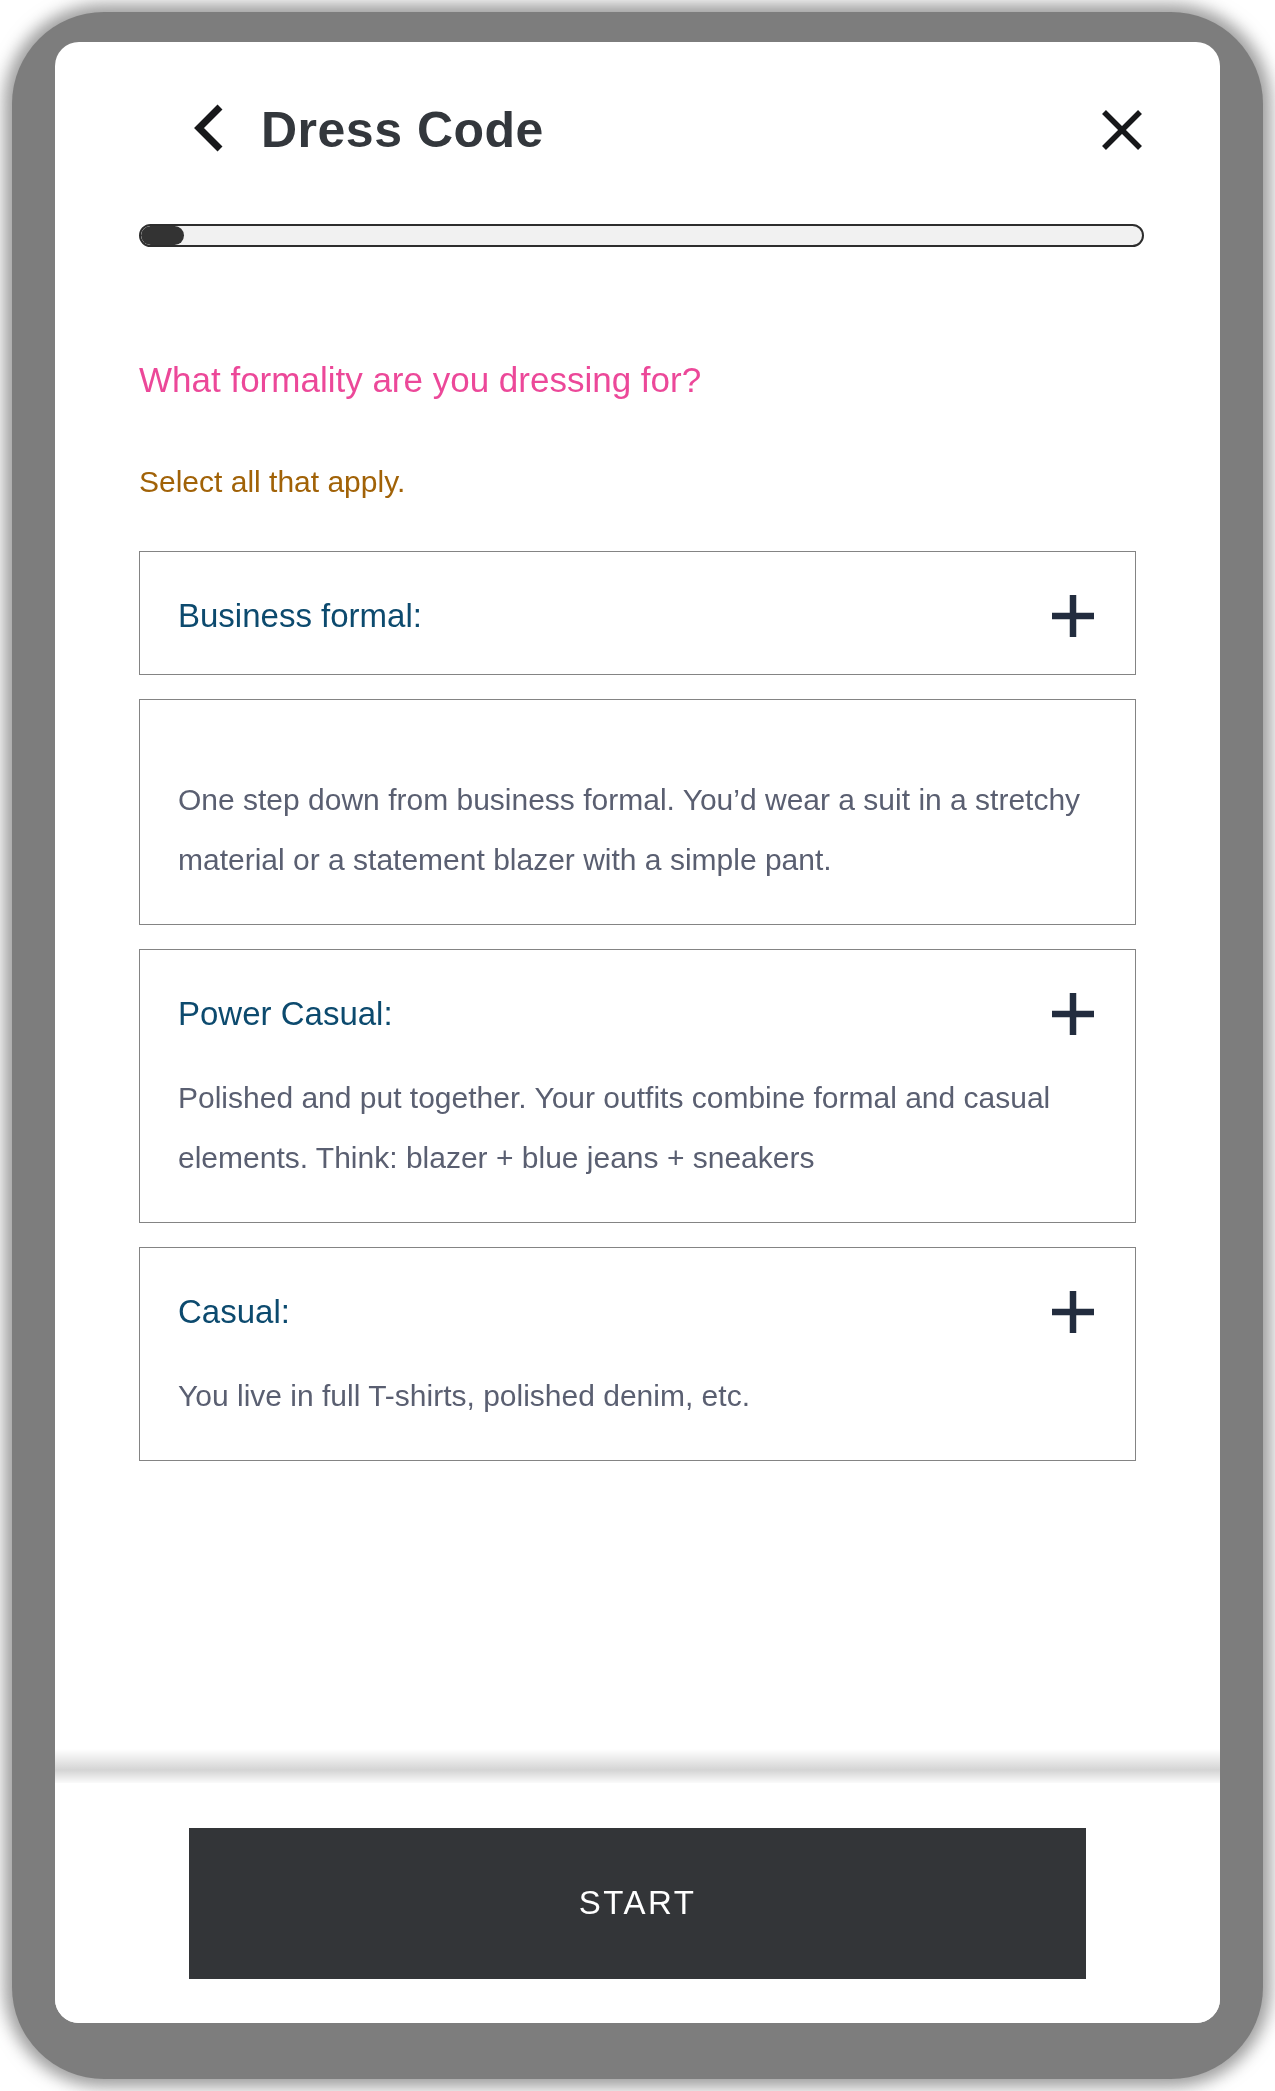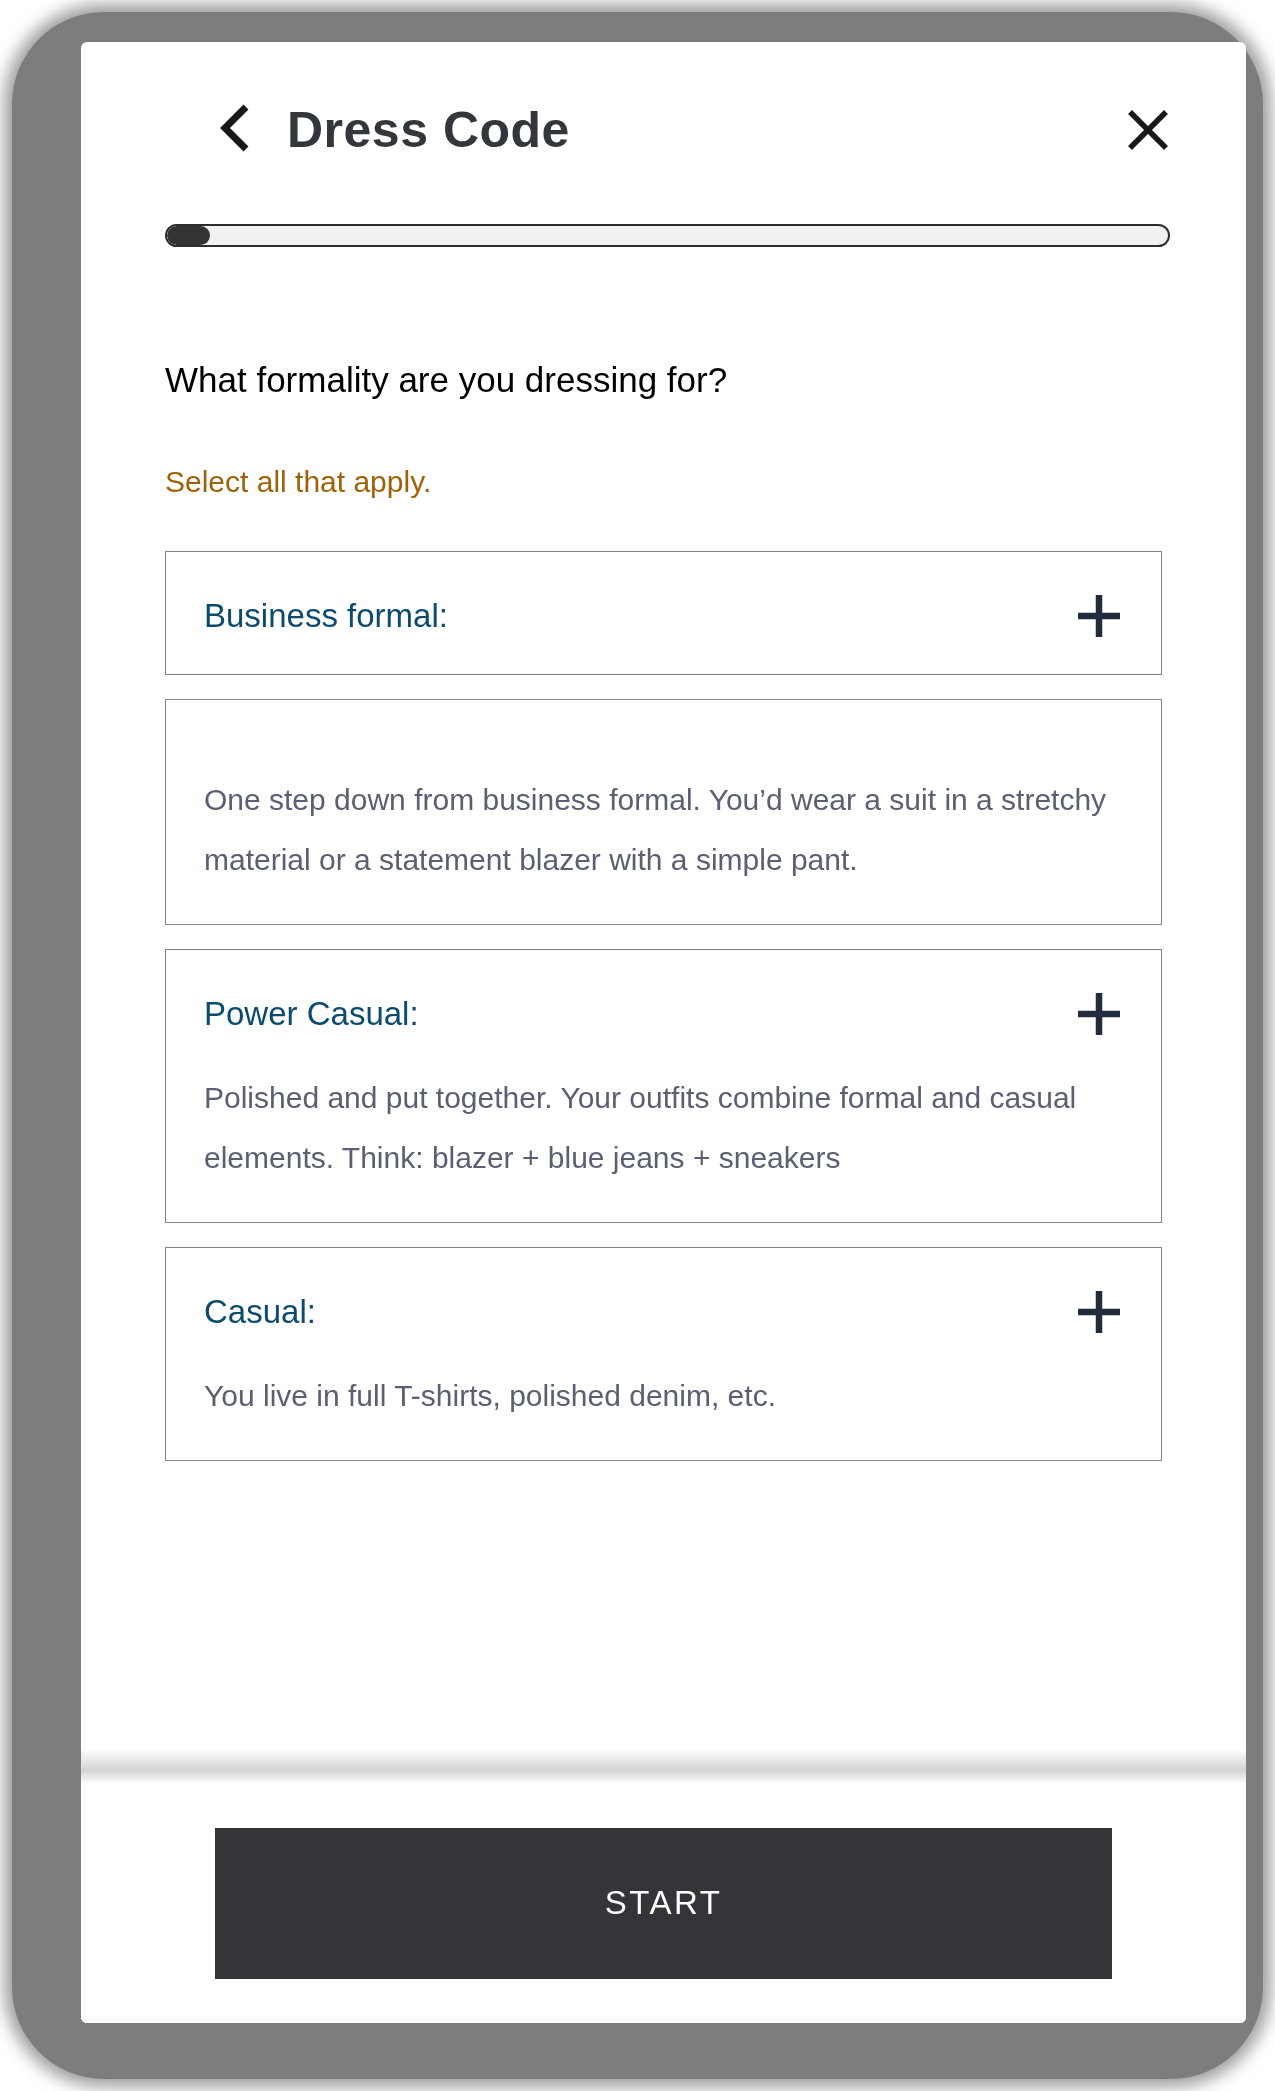--- a/index.html
+++ b/index.html
@@ -19,23 +19,22 @@
     border-radius: 92px;
     background: #7d7d7d;
     box-shadow: 0 0 16px 8px rgba(125,125,125,0.75);
   }
 
   .modal {
     position: absolute;
     left: 55px; top: 42px;
     width: 1165px; height: 1981px;
     background: #ffffff;
-    border-radius: 6px;
+    border-radius: 24px;
     overflow: hidden;
-    margin-left: 26px;
   }
 
   
   .header {
     display: flex; align-items: center;
     padding: 60px 70px 0 140px;
     position: relative;
   }
   .back-btn {
     position: absolute; left: 130px; top: 58px;
@@ -72,21 +71,21 @@
   .progress-fill {
     position: absolute; left: 0; top: 0; bottom: 0;
     background: #333333;
     border-radius: 11px;
   }
 
   
   .question {
     margin: 110px 84px 0 84px;
     font-size: 35px;
-    color: #000000;
+    color: #ec4899;
     line-height: 46px;
   }
   .instruction {
     margin: 62px 84px 0 84px;
     font-size: 30px;
     color: #a16207;
   }
 
   
   .options { margin: 52px 84px 0 84px; }

